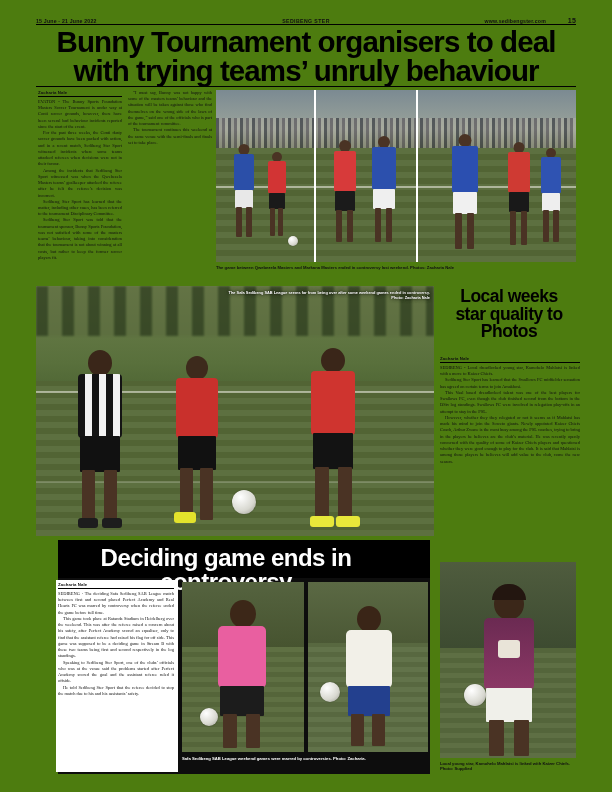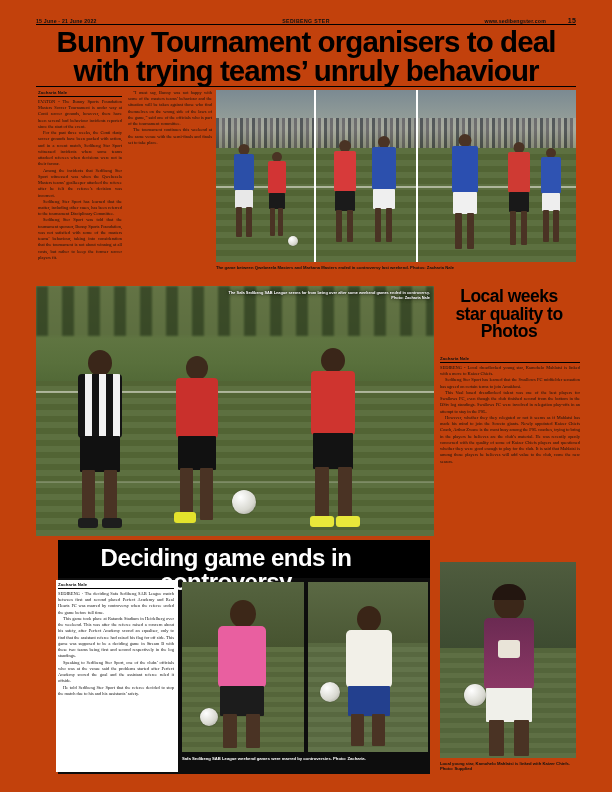--- a/index.html
+++ b/index.html
@@ -5,21 +5,21 @@
   * { box-sizing: border-box; margin: 0; padding: 0; }
   html, body {
     width: 612px; height: 792px;
     background: #ffffff;
     font-family: "Liberation Serif", serif;
     overflow: hidden;
   }
   .page {
     position: relative;
     width: 612px; height: 792px;
-    background: #c2410c;
+    background: #4d7c0f;
     padding: 0;
   }
 
   
   .masthead {
     position: absolute;
     left: 36px; top: 10px; width: 540px; height: 14px;
     display: flex; align-items: flex-end; justify-content: space-between;
     font-family: "Liberation Sans", sans-serif;
     font-size: 5.2px; font-weight: bold; letter-spacing: 0.2px;

